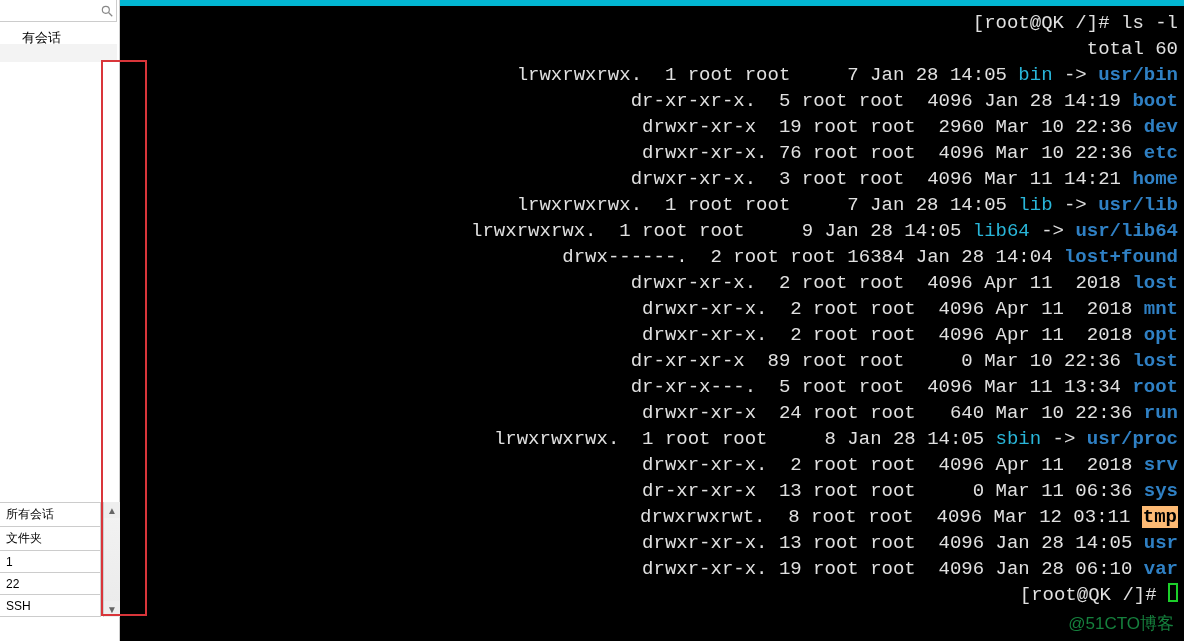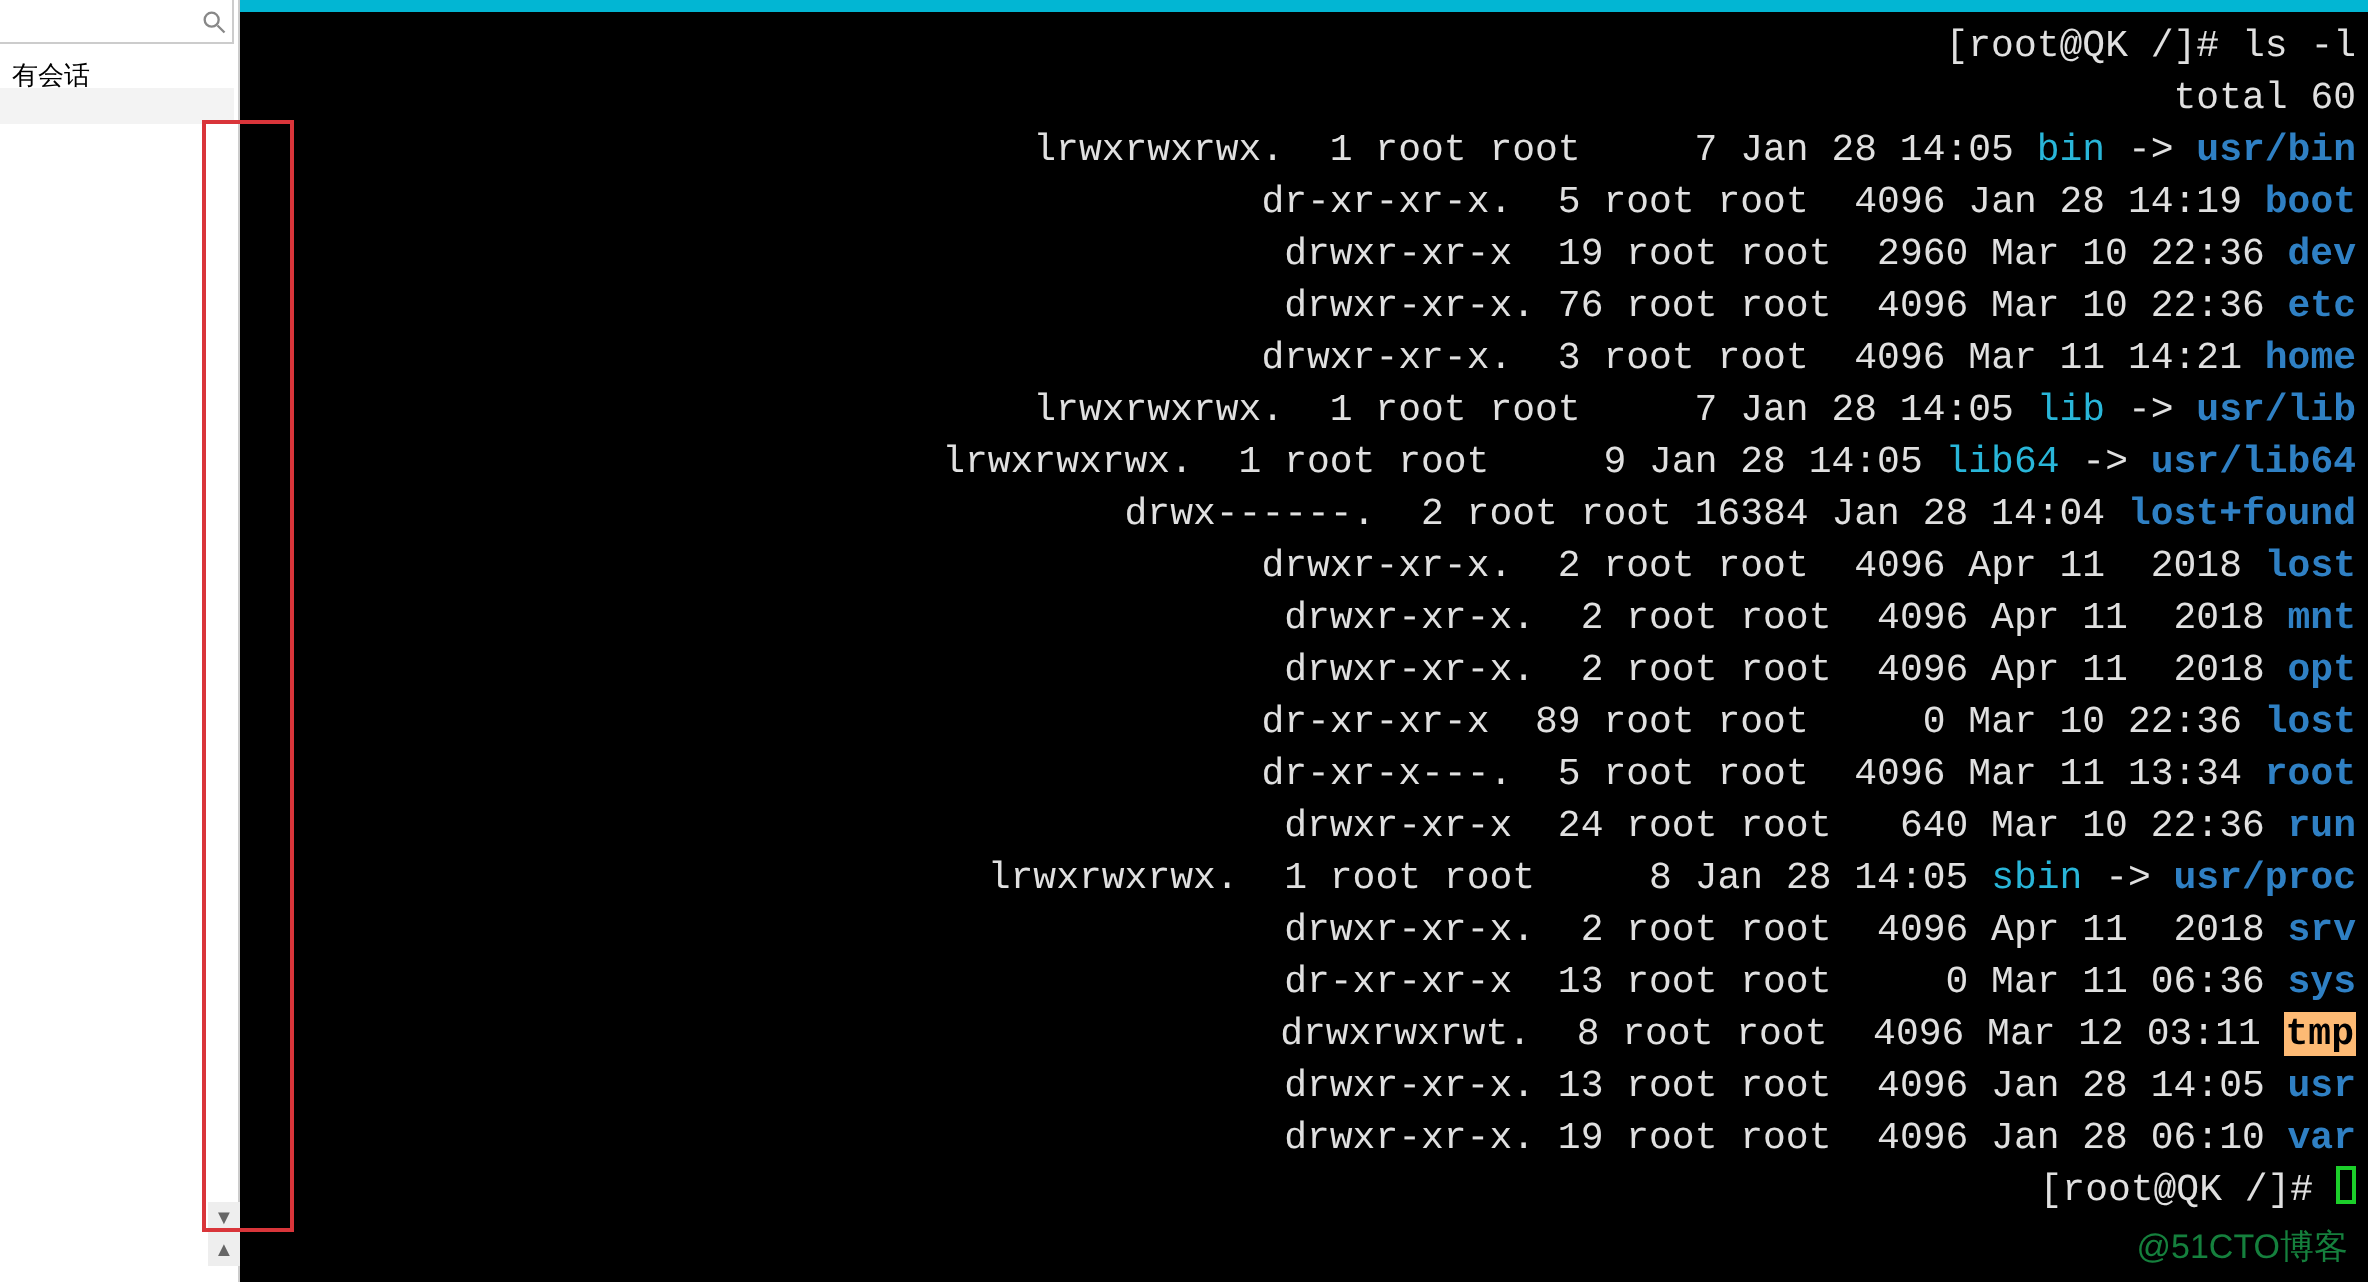--- a/index.html
+++ b/index.html
@@ -47,21 +47,21 @@
     display: flex;
     align-items: center;
     justify-content: center;
     color: #888;
   }
   .session-label {
     position: absolute;
     left: 0;
     top: 26px;
     width: 117px;
-    padding: 3px 6px;
+    padding: 3px 22px;
     font-size: 13px;
   }
   .blurred {
     position: absolute;
     left: 0;
     top: 44px;
     width: 117px;
     height: 18px;
     background: #eee;
     opacity: 0.7;
@@ -159,20 +159,39 @@
     </span>
   </div>
   <div class="session-label">有会话</div>
   <div class="blurred"></div>
 
   <div class="side-bottom">
     <div class="side-scroll">
       <div class="arrow-up">▲</div>
       <div class="arrow-down">▼</div>
     </div>
+    <table class="side-table">
+      <tbody>
+          <tr>
+            <th>所有会话</th>
+          </tr>
+      <tr>
+            <td>文件夹</td>
+          </tr>
+      <tr>
+            <td>1</td>
+          </tr>
+      <tr>
+            <td>22</td>
+          </tr>
+      <tr>
+            <td>SSH</td>
+          </tr>
+    </tbody>
+      </table>
   </div>
 </div>
 
 <div class="terminal" id="term"><span class="prompt">[root@QK /]# </span>ls -l
 total 60
 <span>lrwxrwxrwx.  1 root root     7 Jan 28 14:05 <span class="c-cyan">bin</span> -&gt; <span class="c-blue">usr/bin</span></span>
 <span>dr-xr-xr-x.  5 root root  4096 Jan 28 14:19 <span class="c-blue">boot</span></span>
 <span>drwxr-xr-x  19 root root  2960 Mar 10 22:36 <span class="c-blue">dev</span></span>
 <span>drwxr-xr-x. 76 root root  4096 Mar 10 22:36 <span class="c-blue">etc</span></span>
 <span>drwxr-xr-x.  3 root root  4096 Mar 11 14:21 <span class="c-blue">home</span></span>

